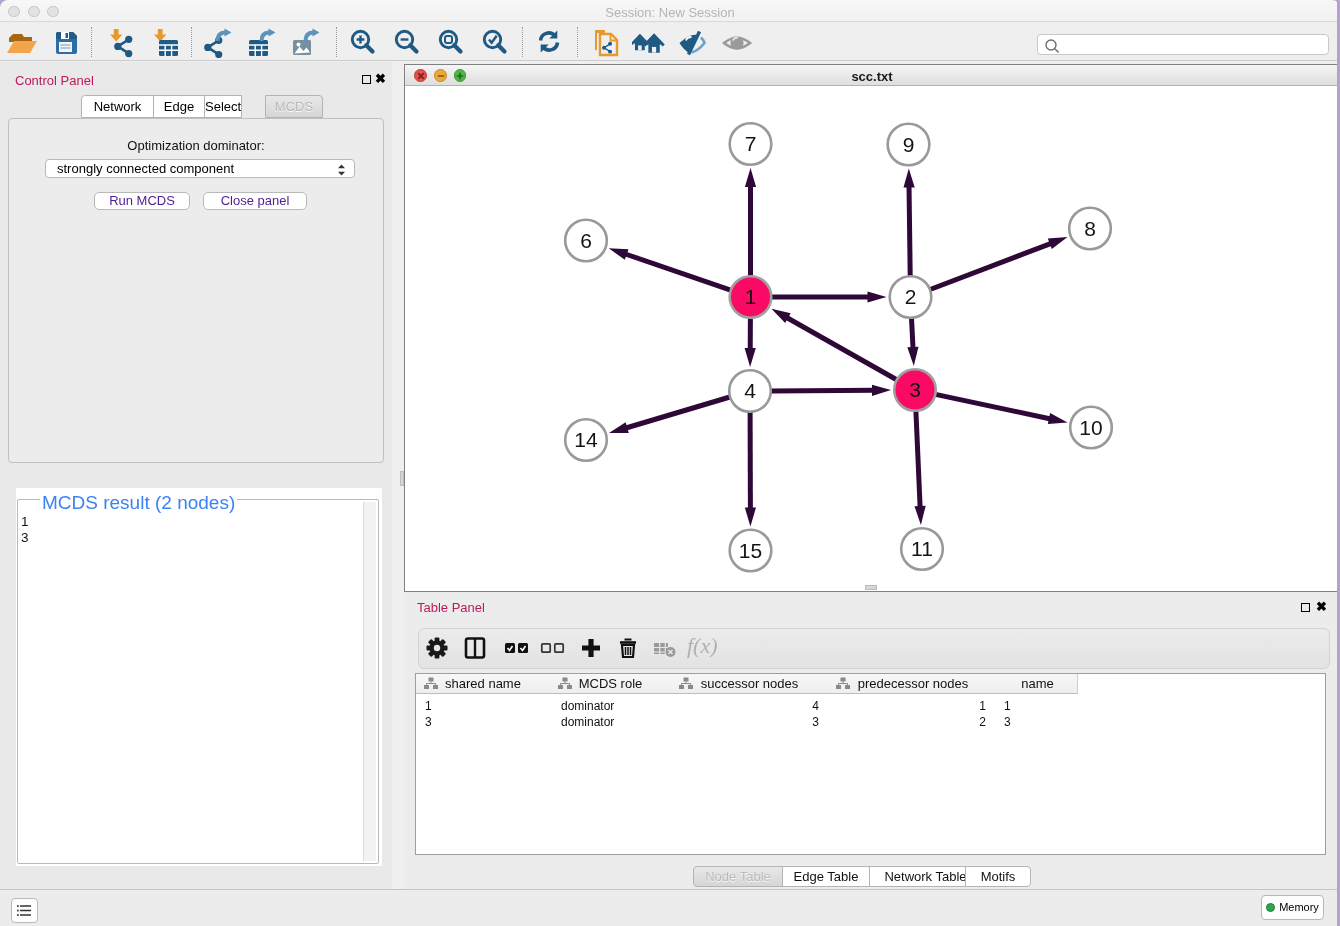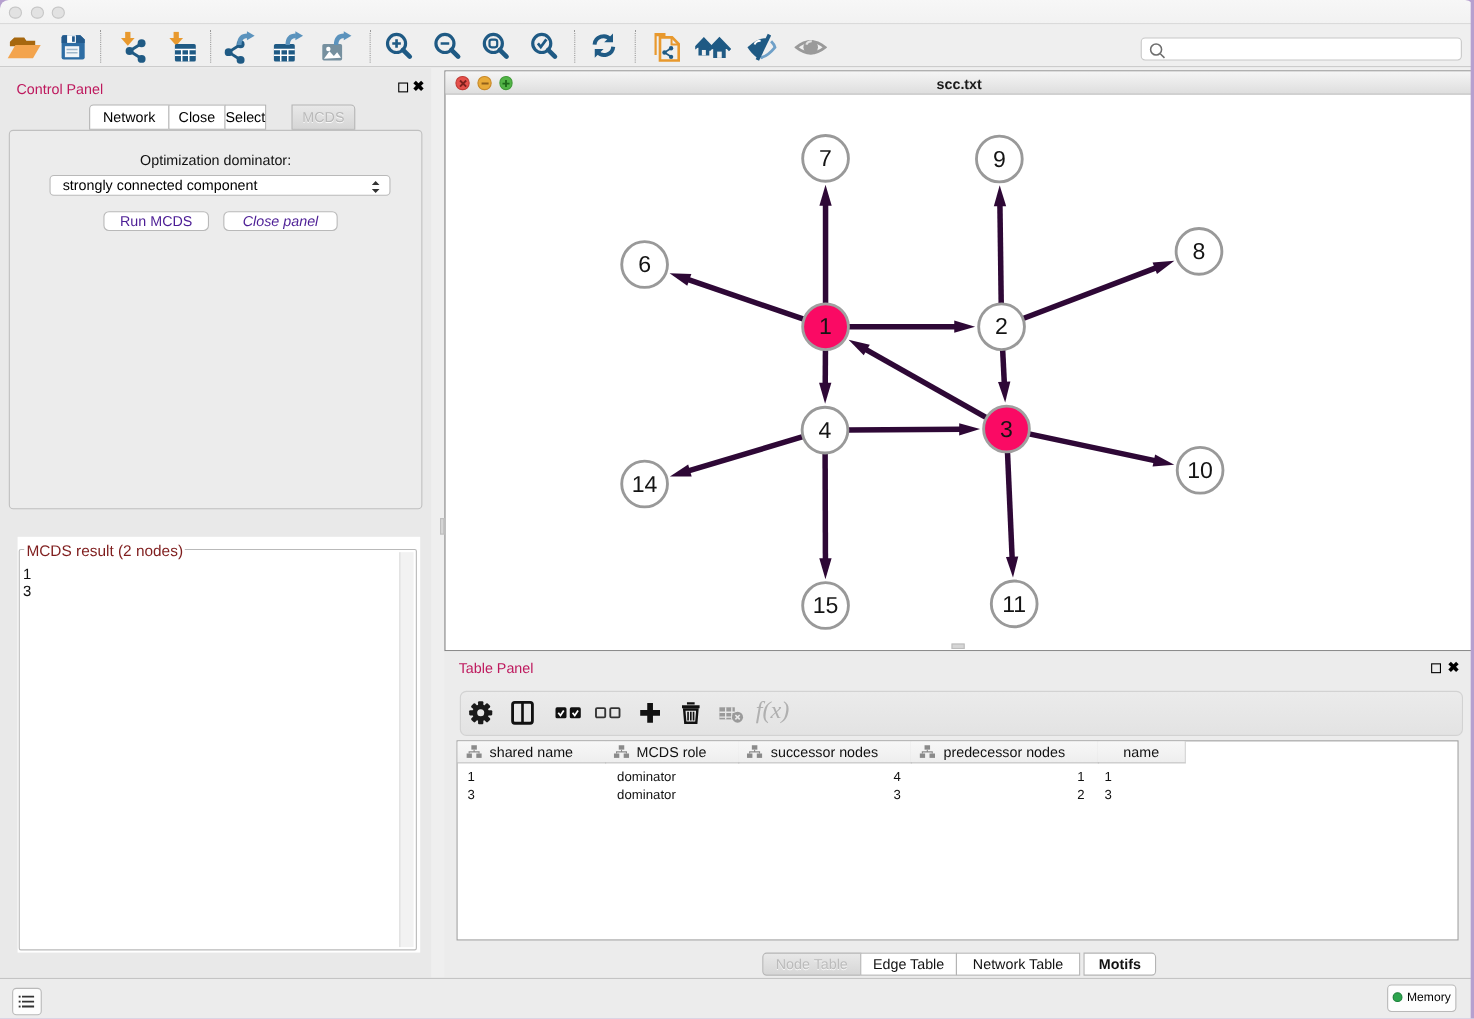--- a/index.html
+++ b/index.html
@@ -19,21 +19,21 @@
 .floatbtn { position:absolute; width:9px; height:9px; border:1.5px solid #000; background:transparent; }
 .closex { position:absolute; font-size:13px; color:#000; font-weight:bold; }
 .tabs { position:absolute; }
 .tab { position:absolute; top:0; height:23px; background:#ffffff; border:1px solid #b4b4b4; font-size:13px; text-align:center; line-height:21px; color:#000; }
 .tabsel { background:linear-gradient(#e8e8e8,#d6d6d6); color:#b9b9b9; text-shadow:0 1px 0 #f8f8f8; }
 .tabpanel { position:absolute; left:8px; top:56px; width:376px; height:345px; border:1px solid #c0c0c0; border-radius:4px; background:#ececec; }
 .combo { position:absolute; background:#ffffff; border:1px solid #b9b9b9; border-radius:4px; font-size:13px; color:#000; }
 .btn { position:absolute; background:#ffffff; border:1px solid #b9b9b9; border-radius:5px; font-size:13px; color:#4c1d95; text-align:center; }
 .resultbox { position:absolute; left:16px; top:426px; width:366px; height:378px; background:#ffffff; }
 .fieldline { position:absolute; border:1px solid #b9b9b9; border-radius:2px; }
-.legend { position:absolute; background:#ffffff; font-size:14px; color:#7f1d1d; padding:0 2px; }
+.legend { position:absolute; background:#ffffff; font-size:19px; color:#3b82f6; padding:0 2px;margin-left:18px; }
 
 .netframe { position:absolute; left:404px; top:64px; width:948px; height:528px; border:1px solid #808080; background:#ffffff; }
 .nethead { position:absolute; left:0; top:0; width:934px; height:21px; background:linear-gradient(#f5f5f5,#dedede); border-bottom:1px solid #b3b3b3; }
 .light { position:absolute; top:4px; width:12.5px; height:12.5px; border-radius:50%; }
 .nettitle { position:absolute; top:4px; left:0; width:100%; text-align:center; font-size:13px; font-weight:bold; color:#1a1a1a; }
 
 .tablepanel { position:absolute; left:404px; top:592px; width:936px; height:297px; background:#ececec; }
 .tptoolbar { position:absolute; left:14px; top:36px; width:912px; height:41px; background:linear-gradient(#ebebeb,#e3e3e3); border:1px solid #d2d2d2; border-radius:6px; }
 .tbl { position:absolute; left:11px; top:81px; width:911px; height:182px; background:#ffffff; border:1px solid #9e9e9e; }
 .th { position:absolute; top:0; height:20px; background:linear-gradient(#f7f7f7,#eeeeee); border-right:1px solid #cfcfcf; border-bottom:1px solid #bdbdbd; font-size:13px; text-align:center; line-height:19px; color:#111; }
@@ -45,20 +45,21 @@
 .statusbar { position:absolute; left:0; top:889px; width:1340px; height:37px; background:#ececec; border-top:1px solid #c4c4c4; }
 .membtn { position:absolute; left:1261px; top:5px; width:63px; height:25px; background:#fdfdfd; border:1px solid #b9b9b9; border-radius:4px; font-size:11px; line-height:23px; text-align:center; color:#000; }
 .listbtn { position:absolute; left:11px; top:8px; width:27px; height:25px; background:#fdfdfd; border:1px solid #b9b9b9; border-radius:4px; }
 </style></head>
 <body>
 <div class="window"></div>
 <div class="titlebar">
   <div class="tl" style="left:8px;"></div>
   <div class="tl" style="left:28px;"></div>
   <div class="tl" style="left:47px;"></div>
+  <div class="wtitle">Session: New Session</div>
 </div>
 <div class="toolbar" id="maintoolbar">
     <div class="sep" style="left:91px;"></div>
     <div class="sep" style="left:191px;"></div>
     <div class="sep" style="left:336px;"></div>
     <div class="sep" style="left:522px;"></div>
     <div class="sep" style="left:577px;"></div>
     <div class="ticon" style="left:6px;"><svg width="32" height="30" viewBox="0 0 32 30">
         <path d="M3 10 l4-4 h9 l2 3 h8 v5 h-23 z" fill="#a6670e"></path>
         <path d="M1 25 L8 13 h23 l-7 12 z" fill="#f3a44d"></path>
@@ -188,33 +189,33 @@
         <path d="M10.8 10.8 L14.6 14.6" stroke="#6e6e6e" stroke-width="1.4"></path>
       </svg>
     </div>
   </div>
 <div class="leftpanel">
   <div class="phead abs" style="left:15px; top:11px;">Control Panel</div>
   <div class="floatbtn" style="left:362px; top:13px;"></div>
   <div class="closex" style="left:375px; top:9px;">✖</div>
   <div class="tabs" style="left:81px; top:33px;">
     <div class="tab" style="left:0; width:73px; border-radius:4px 0 0 0;">Network</div>
-    <div class="tab" style="left:72px; width:52px;">Close</div>
+    <div class="tab" style="left:72px; width:52px;">Edge</div>
     <div class="tab" style="left:123px; width:38px;">Select</div>
     <div class="tab tabsel" style="left:184px; width:58px; border-radius:0 4px 0 0;">MCDS</div>
   </div>
   <div class="tabpanel"></div>
   <div class="abs" style="left:0; top:76px; width:392px; text-align:center; font-size:13px; color:#111;">Optimization dominator:</div>
   <div class="combo" style="left:45px; top:97px; width:310px; height:19px; line-height:17px; padding-left:11px;">strongly connected component
     <svg class="abs" style="right:7px; top:2.5px;" width="11" height="14" viewBox="0 0 11 14">
         <path d="M2 5.2 L5.5 1.5 L9 5.2 Z M2 8.8 L5.5 12.5 L9 8.8 Z" fill="#333"></path>
       </svg>
   </div>
   <div class="btn" style="left:94px; top:130px; width:96px; height:18px; line-height:16px;">Run MCDS</div>
-  <div class="btn" style="left:203px; top:130px; width:104px; height:18px; line-height:16px;font-style:italic;">Close panel</div>
+  <div class="btn" style="left:203px; top:130px; width:104px; height:18px; line-height:16px;">Close panel</div>
   <div class="resultbox">
     <div class="fieldline" style="left:1px; top:11px; width:362px; height:365px;"></div>
     <div class="legend" style="left:6px; top:4px;">MCDS result (2 nodes)</div>
     <div class="abs" style="left:5px; top:26px; font-size:13.5px; color:#111; line-height:16px;">1<br>3</div>
     <div class="abs" style="left:347px; top:14px; width:13px; height:359px; background:#f2f2f2; border-left:1px solid #dcdcdc;"></div>
   </div>
 </div>
 <div class="netframe">
   <div class="nethead">
     <div class="light" style="left:9px; background:#e5504b; border:1px solid #c03d37;"></div>
@@ -391,21 +392,21 @@
       <div class="td" style="left:9px; top:40px;">3</div>
       <div class="td" style="left:145px; top:40px;">dominator</div>
       <div class="td" style="left:255px; top:40px; width:148px; text-align:right;">3</div>
       <div class="td" style="left:412px; top:40px; width:158px; text-align:right;">2</div>
       <div class="td" style="left:588px; top:40px;">3</div>
     </div>
   <div class="btabs" style="left:289px;">
     <div class="btab tabsel" style="left:0; width:90px; border-radius:4px 0 0 4px;">Node Table</div>
     <div class="btab" style="left:89px; width:88px;">Edge Table</div>
     <div class="btab" style="left:176px; width:113px;">Network Table</div>
-    <div class="btab" style="left:292px; width:66px; border-radius:0 4px 4px 0;font-weight:bold;">Motifs</div>
+    <div class="btab" style="left:272px; width:66px; border-radius:0 4px 4px 0;">Motifs</div>
   </div>
 </div>
 <div class="statusbar">
   <div class="listbtn">
     <svg width="25" height="23" viewBox="0 0 25 23">
         <g stroke="#333" stroke-width="1.6">
           <path d="M8 7 H19 M8 11.5 H19 M8 16 H19"></path>
         </g>
         <g fill="#333">
           <rect x="5" y="6.2" width="1.7" height="1.7"></rect>

